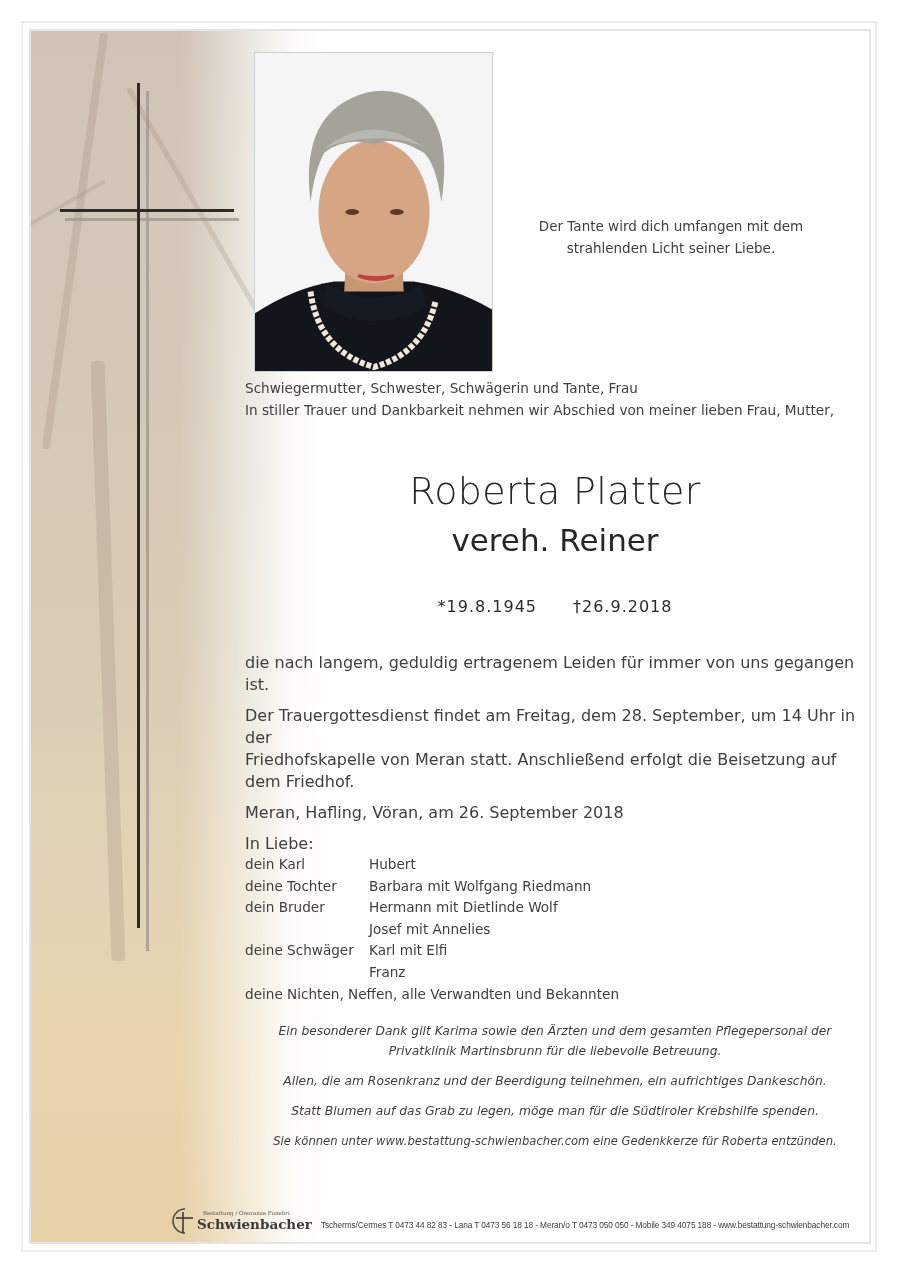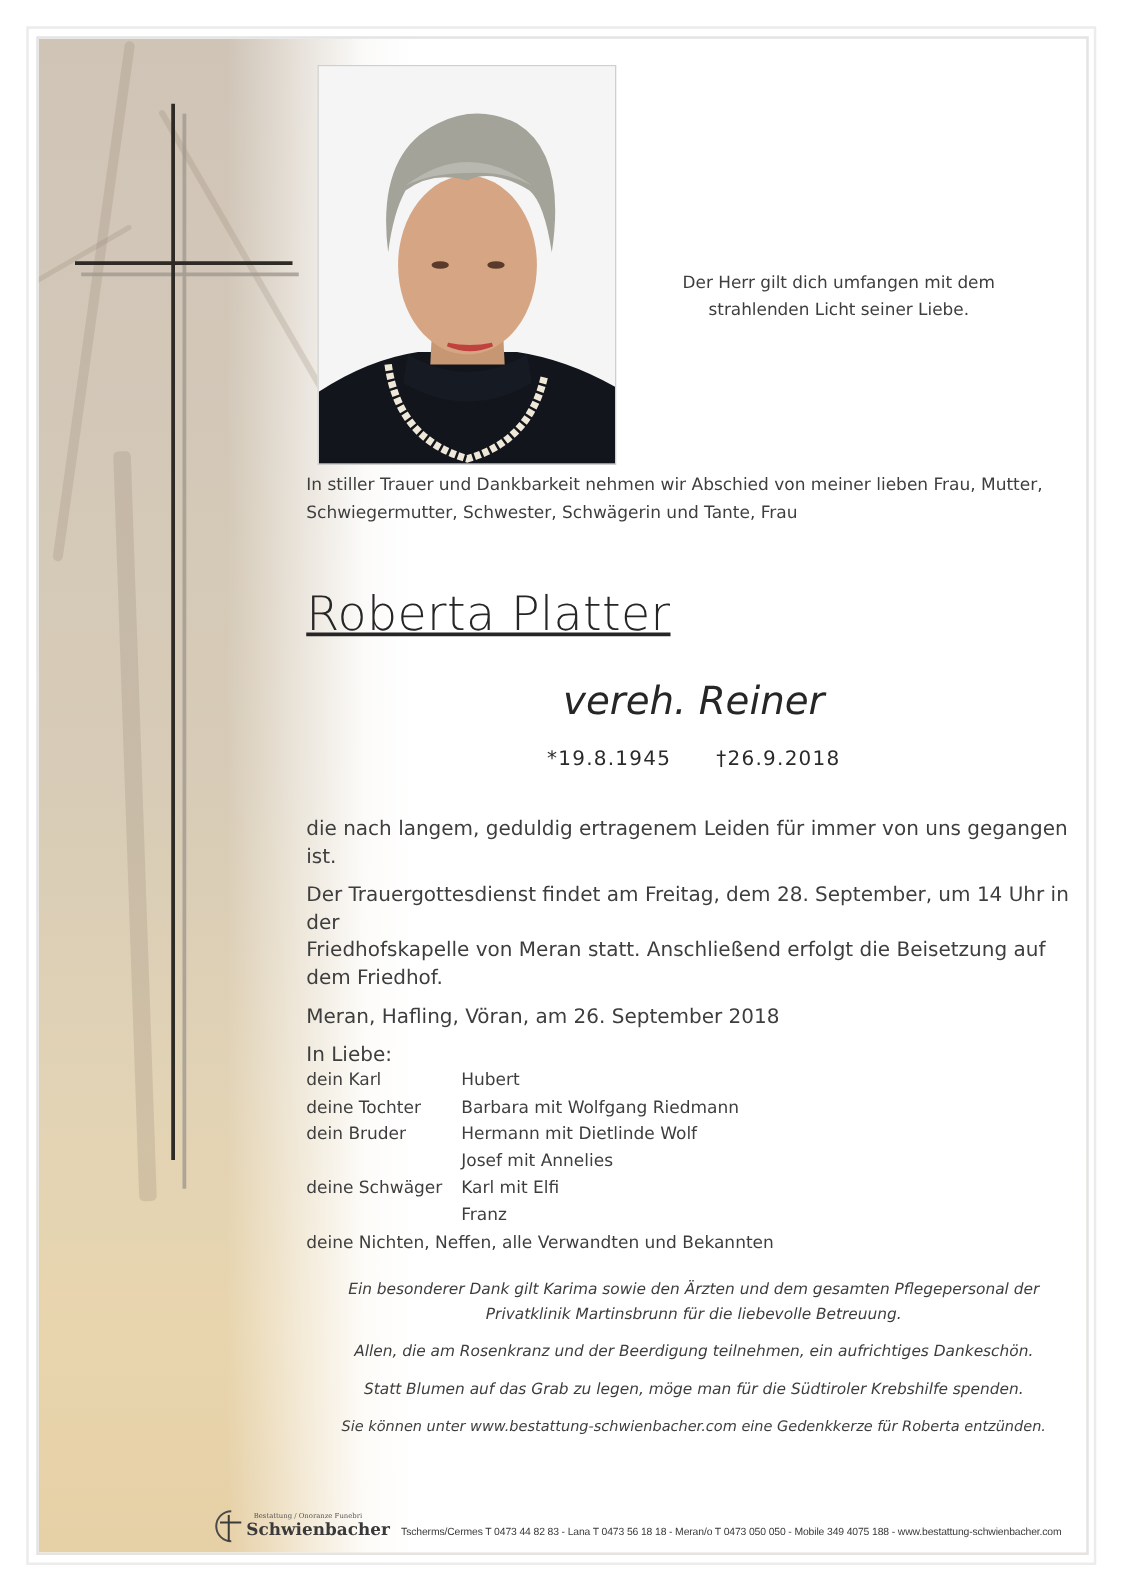--- a/index.html
+++ b/index.html
@@ -38,26 +38,26 @@
 
   .verse {
     position: absolute; left: 480px; top: 184px; width: 320px; text-align: center;
     font-size: 13.5px; line-height: 22px; color: #3e3e3e;
   }
   .intro {
     position: absolute; left: 214px; top: 346px; width: 620px;
     font-size: 13.6px; line-height: 22px; color: #3e3e3e;
   }
   .name {
-    position: absolute; left: 214px; top: 438px; width: 620px; text-align: left;
-    font-size: 38px; font-weight: 300; color: #262626; letter-spacing: 0.3px; text-decoration: underline;
+    position: absolute; left: 214px; top: 438px; width: 620px; text-align: center;
+    font-size: 38px; font-weight: 300; color: #262626; letter-spacing: 0.3px;
   }
   .married {
-    position: absolute; left: 214px; top: 512px; width: 620px; text-align: center;
-    font-size: 31px; color: #262626; font-style: italic;
+    position: absolute; left: 214px; top: 491px; width: 620px; text-align: center;
+    font-size: 31px; color: #262626;
   }
   .dates {
     position: absolute; left: 214px; top: 566px; width: 620px; text-align: center;
     font-size: 16px; color: #2a2a2a; letter-spacing: 1px;
   }
   .dates span { margin: 0 18px; }
   .body-text {
     position: absolute; left: 214px; top: 621px; width: 630px;
     font-size: 16px; line-height: 22px; color: #3e3e3e;
   }
@@ -125,27 +125,27 @@
       <ellipse cx="98" cy="160" rx="7" ry="3" fill="#5a3a2a"></ellipse>
       <ellipse cx="143" cy="160" rx="7" ry="3" fill="#5a3a2a"></ellipse>
 
       <path d="M104 224 Q122 232 140 224 Q122 228 104 224 Z" fill="#c0423e" stroke="#c0423e" stroke-width="3"></path>
 
       <path d="M56 240 Q64 300 120 316 Q170 302 182 250" fill="none" stroke="#efe8d8" stroke-width="6" stroke-dasharray="5 2"></path>
     </svg>
   </div>
 
   <div class="verse">
-    <div>Der Herr gilt dich umfangen mit dem</div>
+    <div>Der Tante wird dich umfangen mit dem</div>
     <div>strahlenden Licht seiner Liebe.</div>
   </div>
 
   <div class="intro">
+    <div>Schwiegermutter, Schwester, Schwägerin und Tante, Frau</div>
     <div>In stiller Trauer und Dankbarkeit nehmen wir Abschied von meiner lieben Frau, Mutter,</div>
-    <div>Schwiegermutter, Schwester, Schwägerin und Tante, Frau</div>
   </div>
 
   <div class="name">Roberta Platter</div>
   <div class="married">vereh. Reiner</div>
   <div class="dates">
     <span>*19.8.1945</span><span>†26.9.2018</span>
   </div>
 
   <div class="body-text">
     <p>die nach langem, geduldig ertragenem Leiden für immer von uns gegangen ist.</p>

